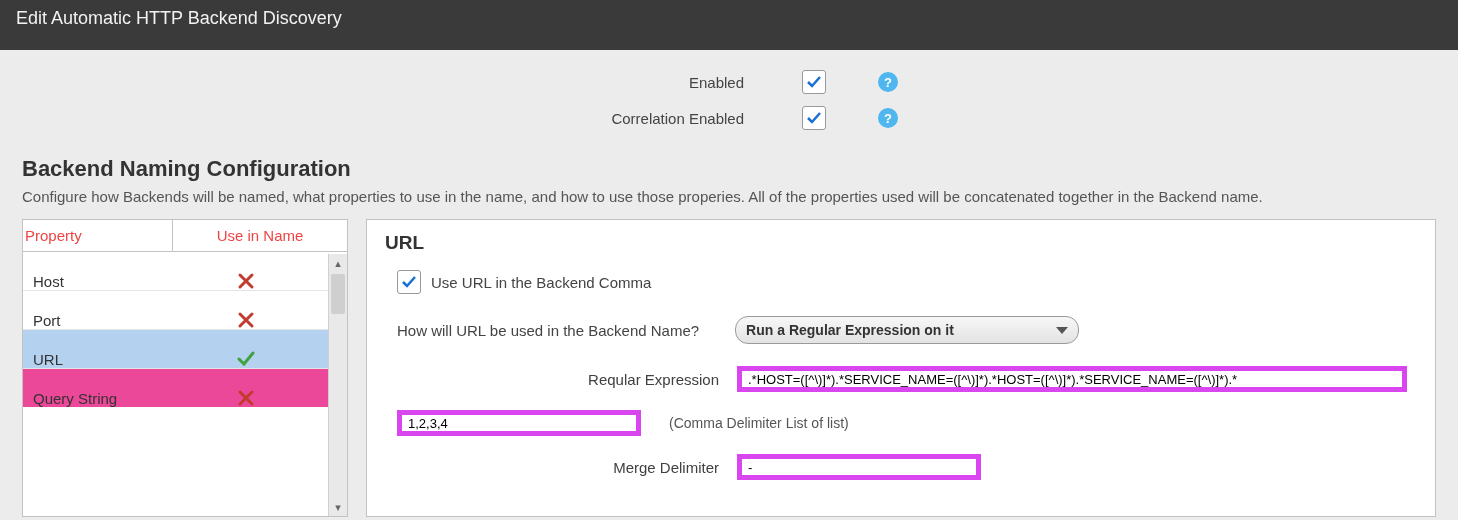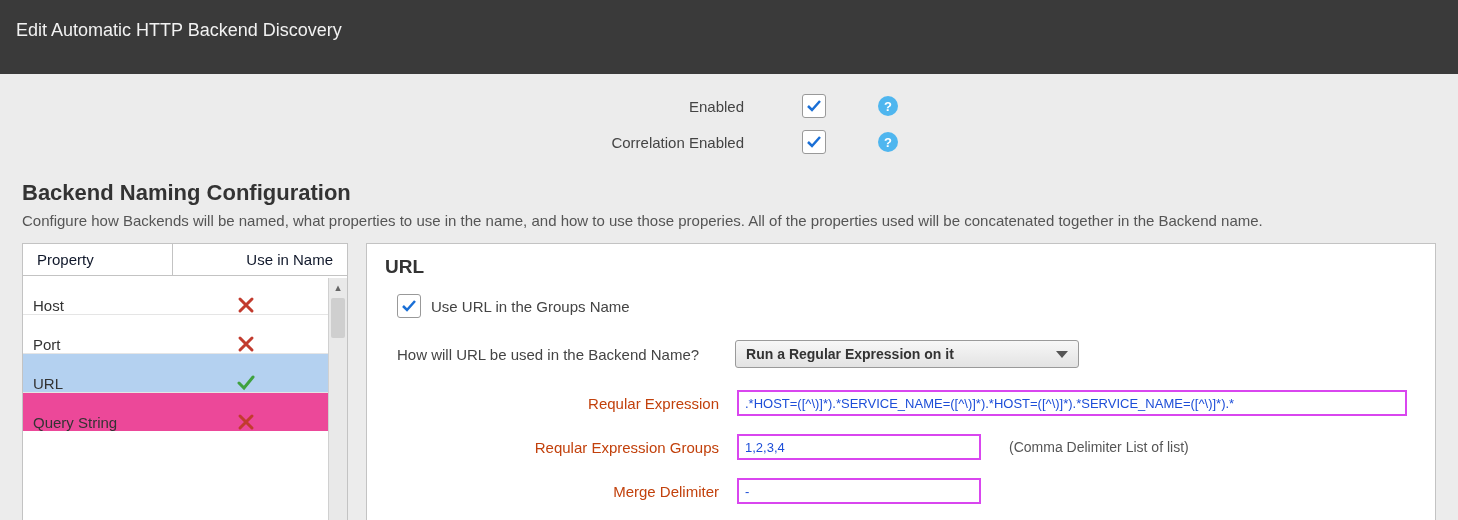--- a/index.html
+++ b/index.html
@@ -1,66 +1,66 @@
 <!DOCTYPE html>
 <html><head>
 <meta charset="utf-8">
 <style>
   html,body{margin:0;padding:0;font-family:Arial,Helvetica,sans-serif;font-size:14px;color:#333;background:#ececec;}
   .frame{width:1458px;height:520px;background:#ececec;position:relative;overflow:hidden;box-sizing:border-box;}
 
   
-  .titlebar{background:#3a3a3a;color:#f2f2f2;height:48px;line-height:34px;padding:13px 16px;font-size:18px;font-weight:400;}
+  .titlebar{background:#3a3a3a;color:#f2f2f2;height:48px;line-height:34px;padding:1px 16px;font-size:18px;font-weight:400;}
 
   
   .toggles{padding:14px 0 8px 0;}
   .toggle-row{display:flex;align-items:center;height:36px;gap:40px;}
   .toggle-label{width:744px;text-align:right;padding-right:18px;color:#444;font-size:15px;}
   .cb{width:22px;height:22px;border:1px solid #999;border-radius:3px;background:#fff;display:inline-flex;align-items:center;justify-content:center;margin-right:12px;}
   .cb svg{display:block;}
   .help{width:20px;height:20px;border-radius:50%;background:#4fb6ef;color:#fff;display:inline-flex;align-items:center;justify-content:center;font-size:13px;font-weight:bold;}
 
   
   .section{padding:6px 22px 0 22px;}
   .section h2{margin:6px 0 6px 0;font-size:22px;color:#333;font-weight:700;}
   .section .desc{color:#555;font-size:15px;margin-bottom:14px;}
 
   
   .cols{display:flex;padding:0 22px;gap:18px;}
   .proplist{width:326px;border:1px solid #c3c3c3;background:#fff;box-sizing:border-box;position:relative;}
   .proplist .hdr{display:flex;border-bottom:1px solid #c3c3c3;background:#fff;}
-  .proplist .hdr .col{padding:7px 14px;font-size:15px;color:#0f172a;box-sizing:border-box;}
+  .proplist .hdr .col{padding:7px 2px;font-size:15px;color:#ef4444;box-sizing:border-box;}
   .proplist .colname{width:150px;border-right:1px solid #c3c3c3;}
-  .proplist .coluse{flex:1;text-align:right;}
+  .proplist .coluse{flex:1;text-align:center;}
   .proplist .row{display:flex;border-bottom:1px solid #e5e5e5;height:38px;align-items:flex-end;}
   .proplist .row .cell{padding:0 10px;box-sizing:border-box;}
   .proplist .row .cname{width:150px;font-size:15px;color:#333;}
   .proplist .row .cuse{flex:1;display:flex;justify-content:center;padding-right:38px;}
   .proplist .row.selected{background:#b4d1f0;}
   .proplist .row.alt{background:#ec4899;}
   
   .proplist .scroll{position:absolute;top:34px;right:0;bottom:0;width:18px;background:#e9e9e9;border-left:1px solid #d0d0d0;}
   .proplist .scroll .arrow{height:18px;display:flex;align-items:center;justify-content:center;color:#666;font-size:11px;}
   .proplist .scroll .thumb{position:absolute;left:2px;right:2px;top:20px;height:40px;background:#cfcfcf;border-radius:2px;}
 
   
   .detail{flex:1;border:1px solid #c3c3c3;background:#fff;box-sizing:border-box;padding:12px 18px 18px 18px;min-height:290px;}
   .detail h3{margin:0 0 16px 0;font-size:19px;font-weight:700;}
   .inline-cb-row{display:flex;align-items:center;margin:0 0 22px 12px;}
   .inline-cb-row .cb{margin-right:10px;}
   .inline-cb-row .lbl{font-size:15px;color:#444;}
 
   .qrow{display:flex;align-items:center;margin:0 0 22px 12px;}
   .qrow .qlabel{font-size:15px;color:#444;margin-right:36px;}
-  .dropdown{display:flex;align-items:center;justify-content:space-between;width:344px;height:28px;padding:0 10px;border:1px solid #9a9a9a;border-radius:3px;background:linear-gradient(#f7f7f7,#e3e3e3);font-size:14px;font-weight:700;color:#333;box-sizing:border-box;}
+  .dropdown{display:flex;align-items:center;justify-content:space-between;width:344px;height:28px;padding:0 10px;border:1px solid #9a9a9a;border-radius:13px;background:linear-gradient(#f7f7f7,#e3e3e3);font-size:14px;font-weight:700;color:#333;box-sizing:border-box;}
   .dropdown .tri{width:0;height:0;border-left:6px solid transparent;border-right:6px solid transparent;border-top:7px solid #555;}
 
   .form-row{display:flex;align-items:center;margin:0 0 18px 12px;}
-  .form-row .flabel{width:340px;text-align:right;padding-right:18px;font-size:15px;color:#c2410c;box-sizing:border-box;}
-  .txt{height:26px;border:2px solid #d946ef;background:#fff;padding:3px 6px;font-size:13px;color:#1d4ed8;box-sizing:border-box;}
+  .form-row .flabel{width:340px;text-align:right;padding-right:18px;font-size:15px;color:#404040;box-sizing:border-box;}
+  .txt{height:26px;border:5px solid #d946ef;background:#fff;padding:3px 6px;font-size:13px;color:#000000;box-sizing:border-box;}
   .txt.wide{width:670px;}
   .txt.narrow{width:244px;}
   .hint{font-size:14px;color:#555;margin-left:28px;}
 
   
   .x-icon,.v-icon{width:18px;height:18px;}
 </style>
 </head>
 <body>
 
@@ -144,38 +144,37 @@
 
     <div class="detail">
       <h3>URL</h3>
 
       <div class="inline-cb-row">
         <span class="cb">
           <svg width="16" height="16" viewBox="0 0 16 16">
               <polyline points="2,8 6,12 14,3" fill="none" stroke="#1a6fd6" stroke-width="2.5"></polyline>
             </svg>
         </span>
-        <span class="lbl">Use URL in the Groups Name</span>
+        <span class="lbl">Use URL in the Backend Comma</span>
       </div>
 
       <div class="qrow">
         <span class="qlabel">How will URL be used in the Backend Name?</span>
         <div class="dropdown">
           <span>Run a Regular Expression on it</span>
           <span class="tri"></span>
         </div>
       </div>
 
       <div class="form-row">
         <div class="flabel">Reqular Expression</div>
         <input class="txt wide" type="text" value=".*HOST=([^\)]*).*SERVICE_NAME=([^\)]*).*HOST=([^\)]*).*SERVICE_NAME=([^\)]*).*" style="">
       </div>
 
       <div class="form-row">
-        <div class="flabel">Reqular Expression Groups</div>
         <input class="txt narrow" type="text" value="1,2,3,4" style="">
         <span class="hint">(Comma Delimiter List of list)</span>
       </div>
 
       <div class="form-row">
         <div class="flabel">Merge Delimiter</div>
         <input class="txt narrow" type="text" value="-" style="">
       </div>
     </div>
 

